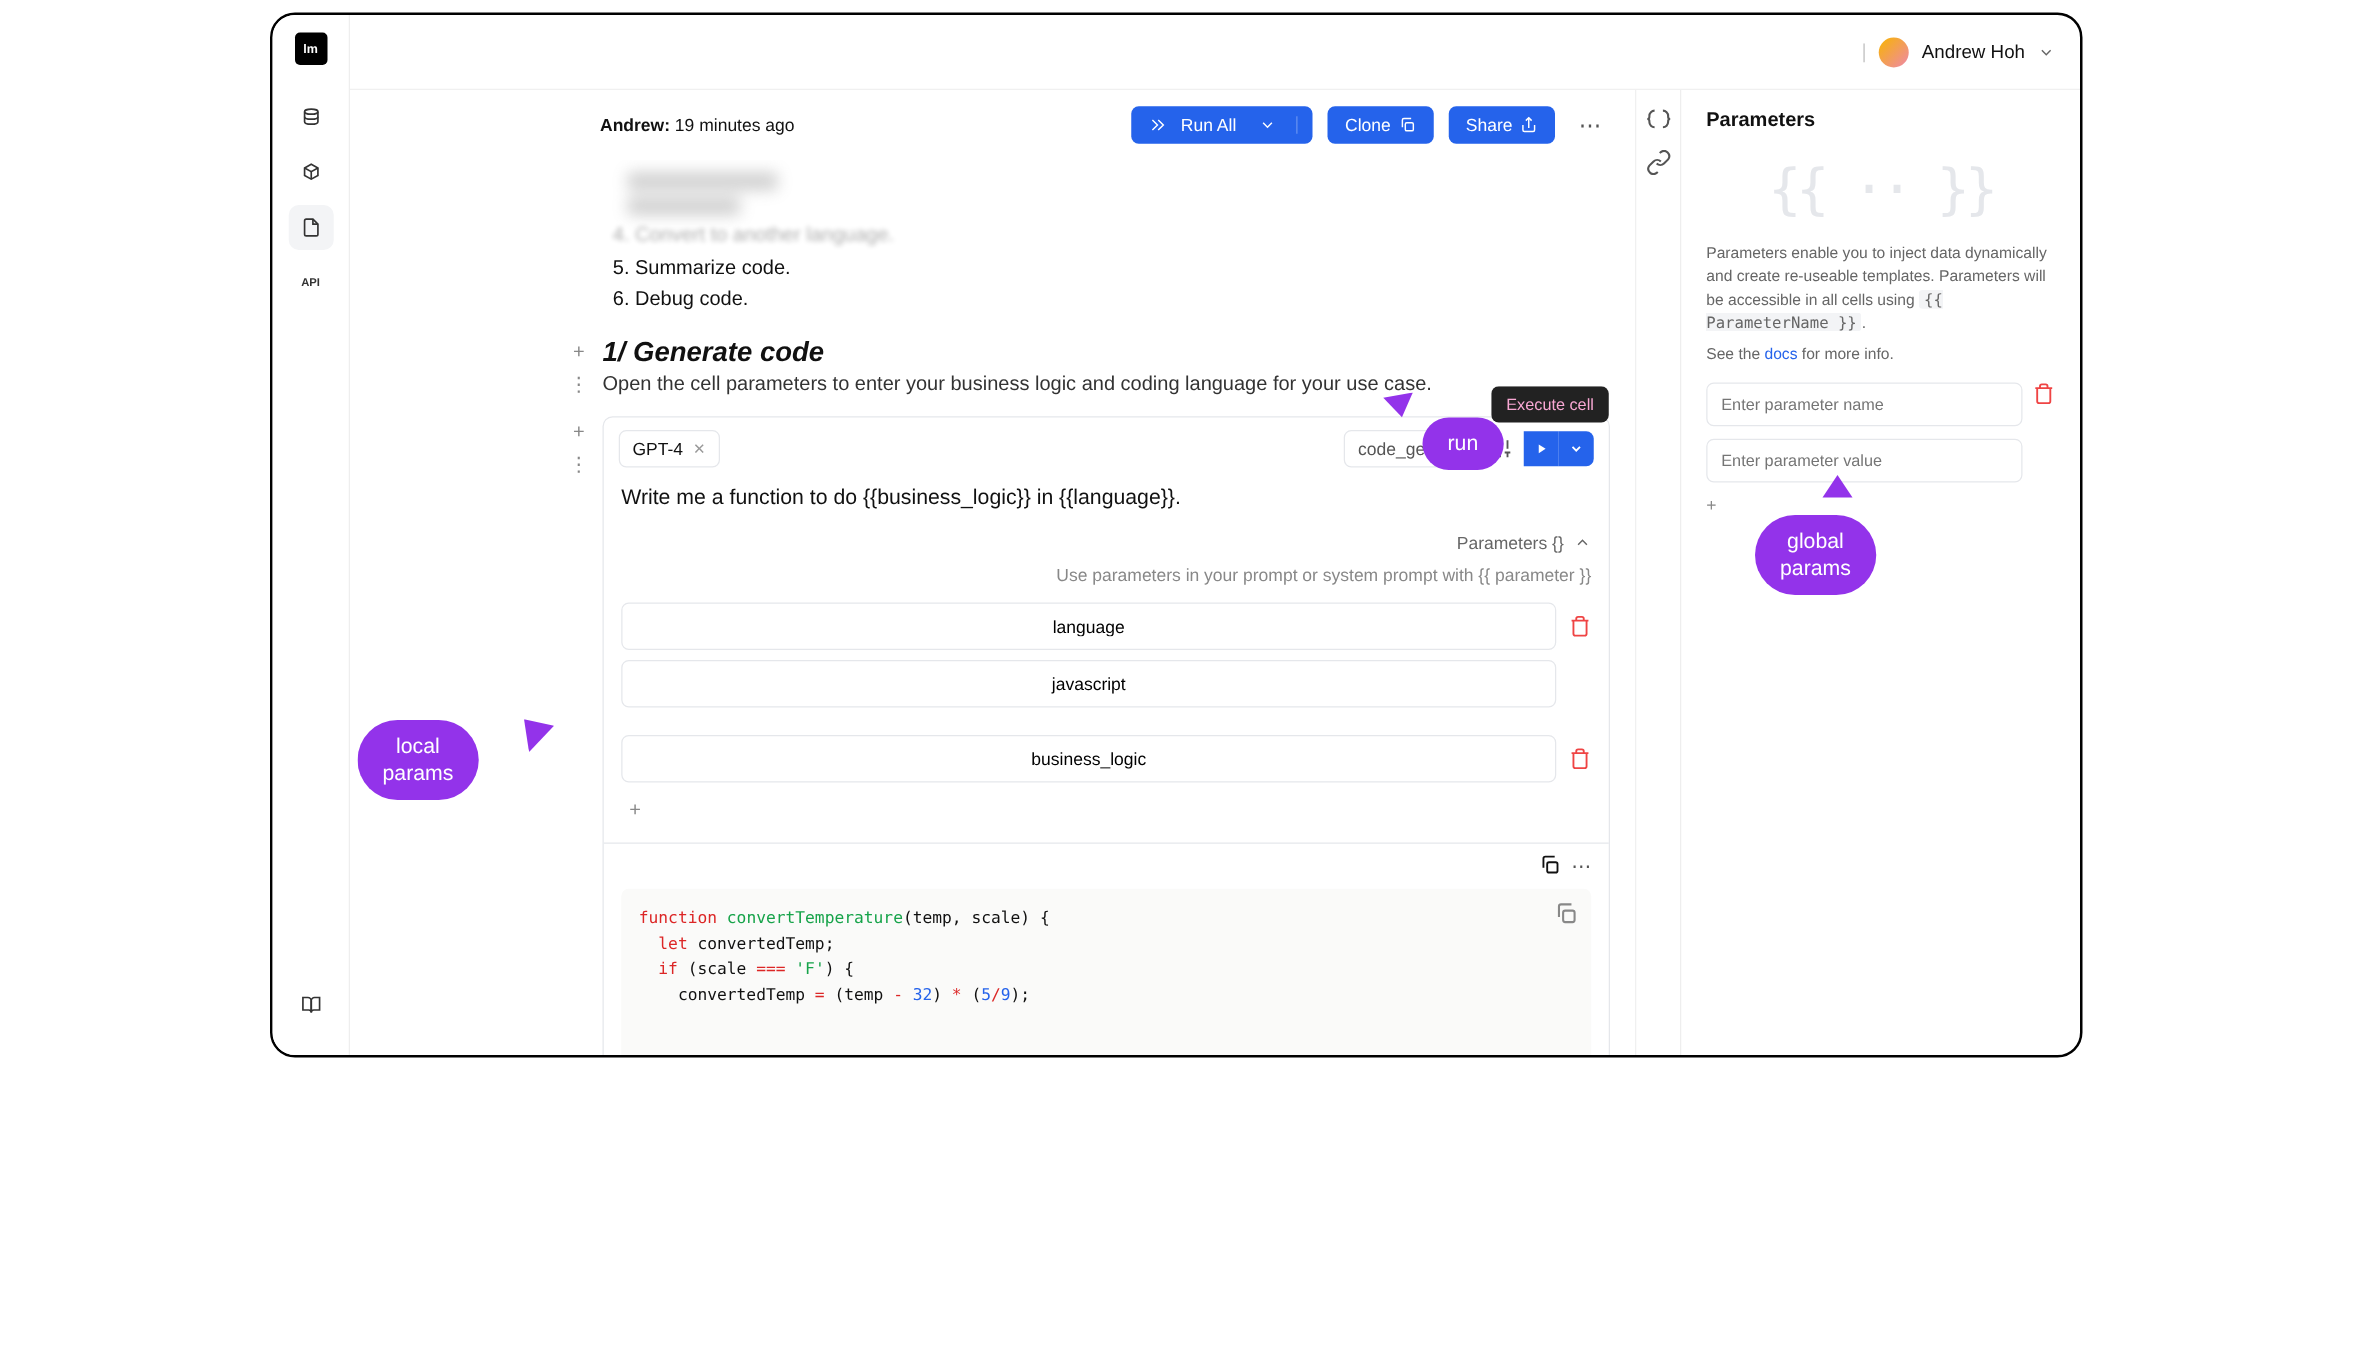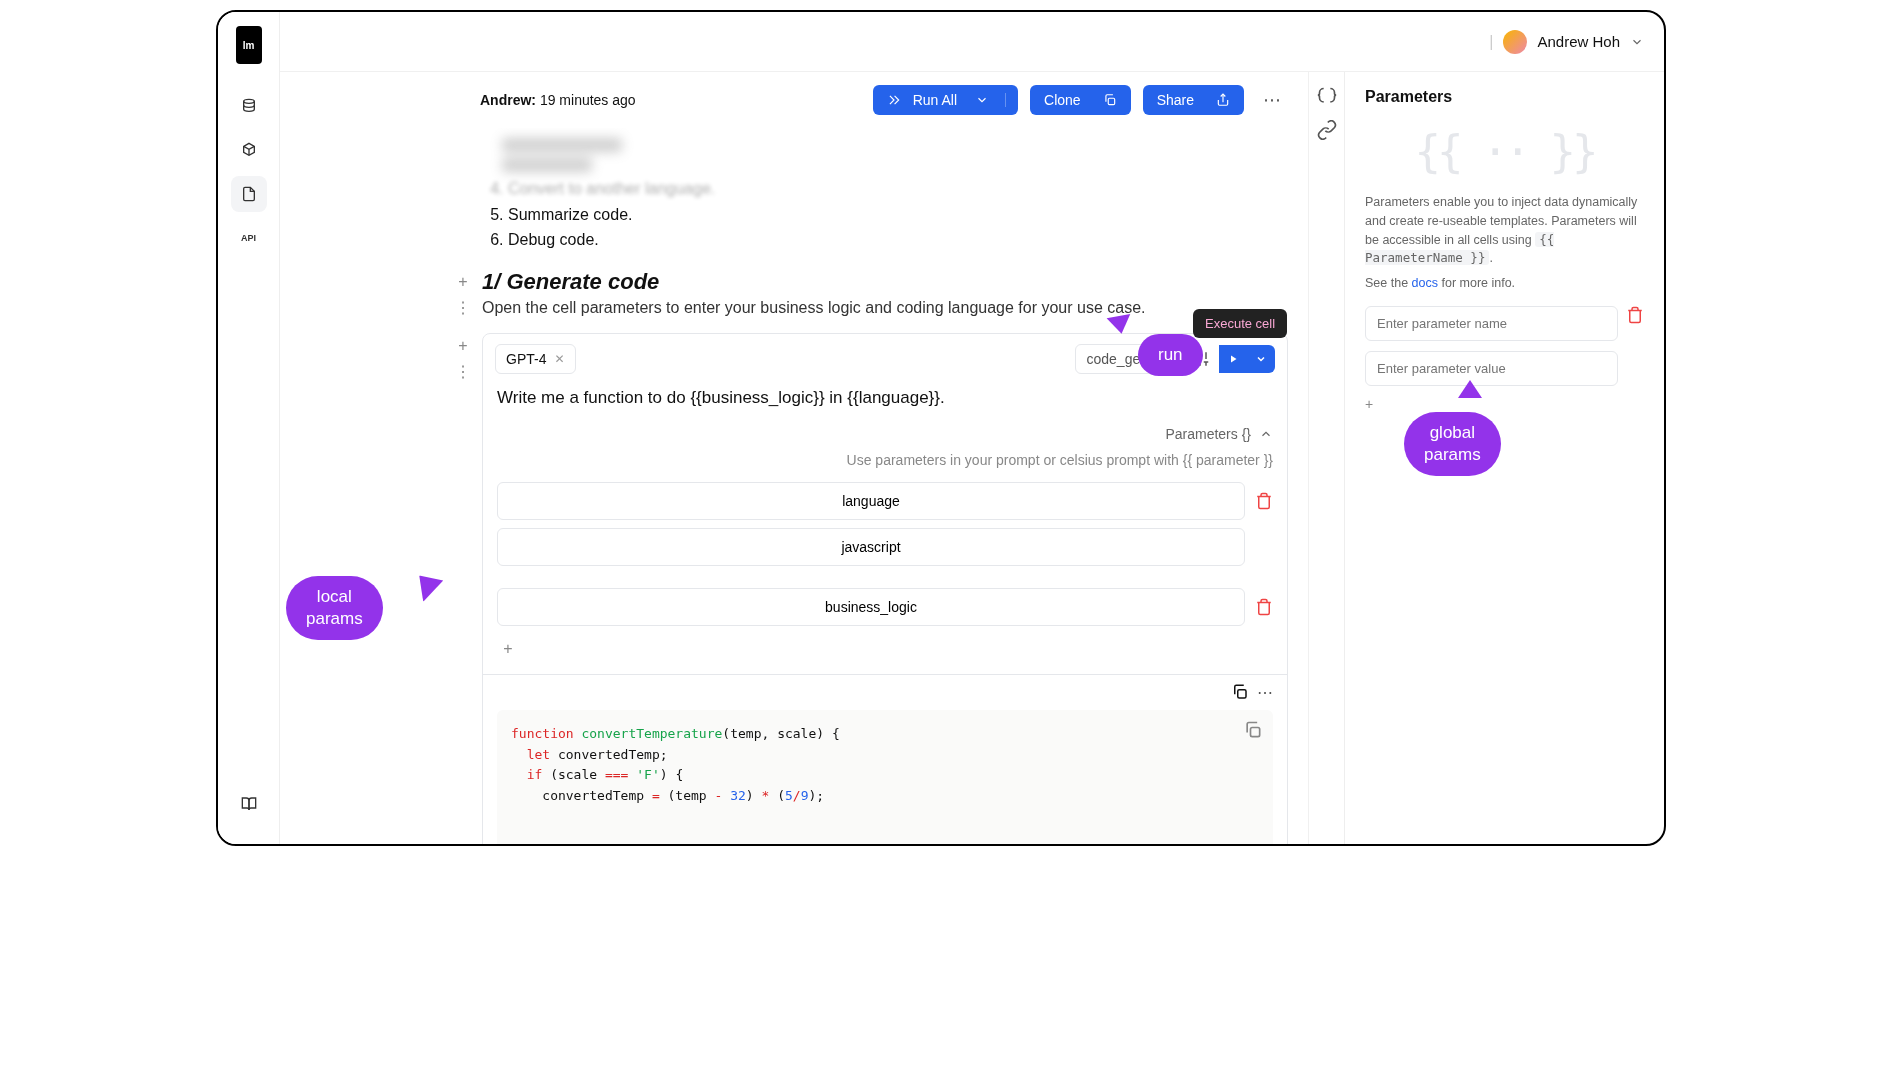--- a/index.html
+++ b/index.html
@@ -1,41 +1,41 @@
 <!DOCTYPE html>
 <html><head>
 <meta charset="utf-8">
 <style>
 * { box-sizing: border-box; margin: 0; padding: 0; }
 body { font-family: -apple-system, BlinkMacSystemFont, 'Segoe UI', sans-serif; background: #fff; color: #111; width: 1882px; height: 1080px; overflow: hidden; }
 
 .wrapper { width: 1450px; height: 836px; margin: 0 auto; border: 2px solid #000; border-radius: 20px; background: #fff; position: relative; display: flex; overflow: hidden; margin-top: 10px; }
 
 .sidebar { width: 62px; background: #fff; border-right: 1px solid #eee; display: flex; flex-direction: column; align-items: center; padding-top: 14px; }
-.logo { width: 26px; height: 38px; background: #000; color: #fff; display: flex; align-items: center; justify-content: center; font-size: 10px; font-weight: 700; border-radius: 4px; margin-bottom: 24px; }
+.logo { width: 26px; height: 26px; background: #000; color: #fff; display: flex; align-items: center; justify-content: center; font-size: 10px; font-weight: 700; border-radius: 4px; margin-bottom: 24px; }
 .sidebar-icon { width: 36px; height: 36px; display: flex; align-items: center; justify-content: center; border-radius: 8px; margin-bottom: 8px; cursor: pointer; color: #333; }
 .sidebar-icon.active { background: #f3f4f6; }
 .sidebar-icon svg { width: 16px; height: 16px; }
 .sidebar-api { font-size: 9px; font-weight: 600; color: #333; }
 .sidebar-footer { margin-top: auto; margin-bottom: 14px; }
 
 .main { flex: 1; display: flex; flex-direction: column; overflow: hidden; }
 .topbar { height: 60px; border-bottom: 1px solid #f0f0f0; display: flex; align-items: center; justify-content: flex-end; padding: 0 20px; }
 .user { display: flex; align-items: center; gap: 10px; cursor: pointer; }
 .avatar { width: 24px; height: 24px; border-radius: 50%; background: linear-gradient(135deg,#f8b500,#e8a); }
 .user-name { font-size: 15px; color: #111; }
 .topbar svg { width: 14px; height: 14px; color: #666; }
 
 .content-row { flex: 1; display: flex; overflow: hidden; }
 .notebook { flex: 1; overflow-y: auto; padding: 0 20px 40px 40px; position: relative; }
 .meta-row { display: flex; align-items: center; gap: 12px; padding: 12px 0; position: sticky; top: 0; background: #fff; z-index: 10; }
 .meta-created { font-size: 14px; }
 .meta-created b { font-weight: 600; }
 .spacer { flex: 1; }
-.btn { display: inline-flex; align-items: center; gap: 22px; padding: 7px 14px; border-radius: 6px; font-size: 14px; font-weight: 500; cursor: pointer; border: none; background: #2563eb; color: #fff; }
+.btn { display: inline-flex; align-items: center; gap: 6px; padding: 7px 14px; border-radius: 6px; font-size: 14px; font-weight: 500; cursor: pointer; border: none; background: #2563eb; color: #fff; }
 .btn-runall { gap: 12px; }
 .btn-runall::after { content: ''; width: 1px; height: 14px; background: rgba(255,255,255,.3); margin: 0 -2px 0 4px; }
 .btn svg { width: 14px; height: 14px; }
 .icon-btn { width: 32px; height: 32px; display: flex; align-items: center; justify-content: center; border-radius: 6px; cursor: pointer; color: #555; font-size: 18px; }
 
 .blur-block { filter: blur(6px); opacity: .4; padding: 4px 22px; }
 .blur-line { height: 14px; background: #888; border-radius: 3px; margin: 6px 0; }
 
 .list-items { padding-left: 28px; list-style: decimal; }
 .list-items li { font-size: 16px; line-height: 1.6; color: #111; }
@@ -250,21 +250,21 @@
             </div>
 
             <div class="prompt-text">Write me a function to do {{business_logic}} in {{language}}.</div>
 
             <div class="params-toggle">
               <span>Parameters {}</span>
               <svg width="14" height="14" viewBox="0 0 24 24" fill="none" stroke="currentColor" stroke-width="2">
                   <path d="M18 15l-6-6-6 6"></path>
                 </svg>
             </div>
-            <div class="params-hint">Use parameters in your prompt or celsius prompt with {{ parameter }}</div>
+            <div class="params-hint">Use parameters in your prompt or system prompt with {{ parameter }}</div>
 
             <div class="param-row">
               <input class="param-input" value="language" style="">
               <svg class="trash-btn" viewBox="0 0 24 24" fill="none" stroke="currentColor" stroke-width="2">
                   <path d="M3 6h18M8 6V4a2 2 0 0 1 2-2h4a2 2 0 0 1 2 2v2m3 0v14a2 2 0 0 1-2 2H7a2 2 0 0 1-2-2V6h14z"></path>
                 </svg>
             </div>
             <div class="param-row">
               <input class="param-input" value="javascript" style="">
               <div style="width:18px"></div>

